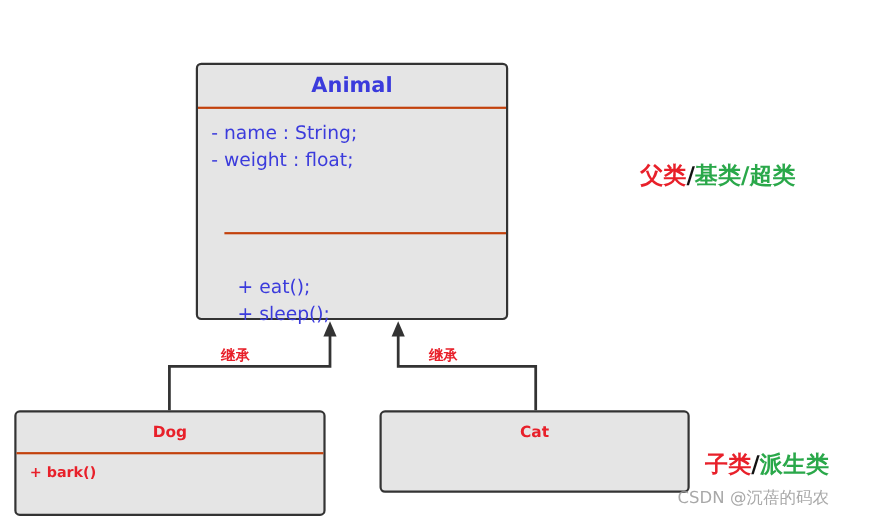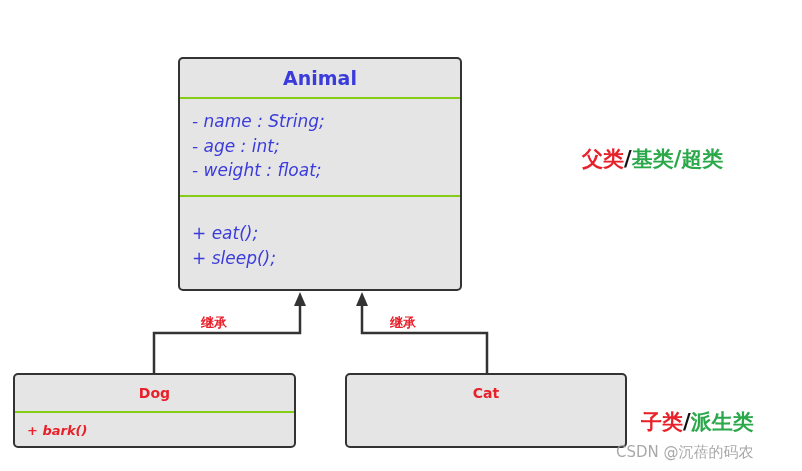--- a/index.html
+++ b/index.html
@@ -1,20 +1,20 @@
 <!DOCTYPE html>
 <html><head>
 <meta charset="utf-8">
 <style>
   html, body { margin: 0; padding: 0; background: #ffffff; }
   body { width: 802px; height: 471px; position: relative; overflow: hidden;
          font-family: "DejaVu Sans", "Liberation Sans", sans-serif; }
   .box { position: absolute; border: 2px solid #333333; border-radius: 5px; background: #e5e5e5; box-sizing: border-box; }
   .sec { position: absolute; left: 0; right: 0; box-sizing: border-box; }
-  .sec + .sec { border-top: 2px solid #84cc16; font-style: italic; }
+  .sec + .sec { border-top: 2px solid #c2410c; }
   .title { text-align: center; font-weight: bold; }
   .blue { color: #3b3bdc; }
   .red { color: #e8202a; }
   .green { color: #2aa84a; }
   .black { color: #111; }
   .attr { font-size: 17px; line-height: 24.5px; padding-left: 12px; }
   .subline { font-size: 13px; font-weight: bold; padding-left: 12px; }
   .lbl { position: absolute; font-size: 13px; font-weight: bold; }
   .big { position: absolute; font-size: 21px; font-weight: bold; letter-spacing: 0px; }
   svg { position: absolute; left: 0; top: 0; }
@@ -29,33 +29,32 @@
   <polygon points="300,292 294,306 306,306" fill="#333"></polygon>
 
   <polyline points="487,373 487,333 362,333 362,305" fill="none" stroke="#333" stroke-width="2.5"></polyline>
   <polygon points="362,292 356,306 368,306" fill="#333"></polygon>
 </svg>
 
 <div class="box" style="left:178px; top:57px; width:284px; height:234px;">
   <div class="sec title blue" style="top:0; height:38px; line-height:38px; font-size:19px;">Animal</div>
   <div class="sec blue" style="top:38px; height:98px; padding-top:10px;">
     <div class="attr">- name : String;</div>
-    <div class="attr">- age : int;</div>
     <div class="attr">- weight : float;</div>
   </div>
-  <div class="sec blue" style="top:136px; height:94px; padding-top:24px;">
+  <div class="sec blue" style="top:152px; height:94px; padding-top:36px;margin-left:24px;">
     <div class="attr">+ eat();</div>
     <div class="attr">+ sleep();</div>
   </div>
 </div>
 
 <div class="lbl red" style="left:201px; top:314px;">继承</div>
 <div class="lbl red" style="left:390px; top:314px;">继承</div>
 
-<div class="box" style="left:13px; top:373px; width:283px; height:75px;">
+<div class="box" style="left:13px; top:373px; width:283px; height:96px;">
   <div class="sec title red" style="top:0; height:36px; line-height:36px; font-size:14px;">Dog</div>
   <div class="sec red" style="top:36px; height:37px; line-height:35px;">
     <div class="subline">+ bark()</div>
   </div>
 </div>
 
 <div class="box" style="left:345px; top:373px; width:282px; height:75px;">
   <div class="sec title red" style="top:0; height:36px; line-height:36px; font-size:14px;">Cat</div>
 </div>
 

